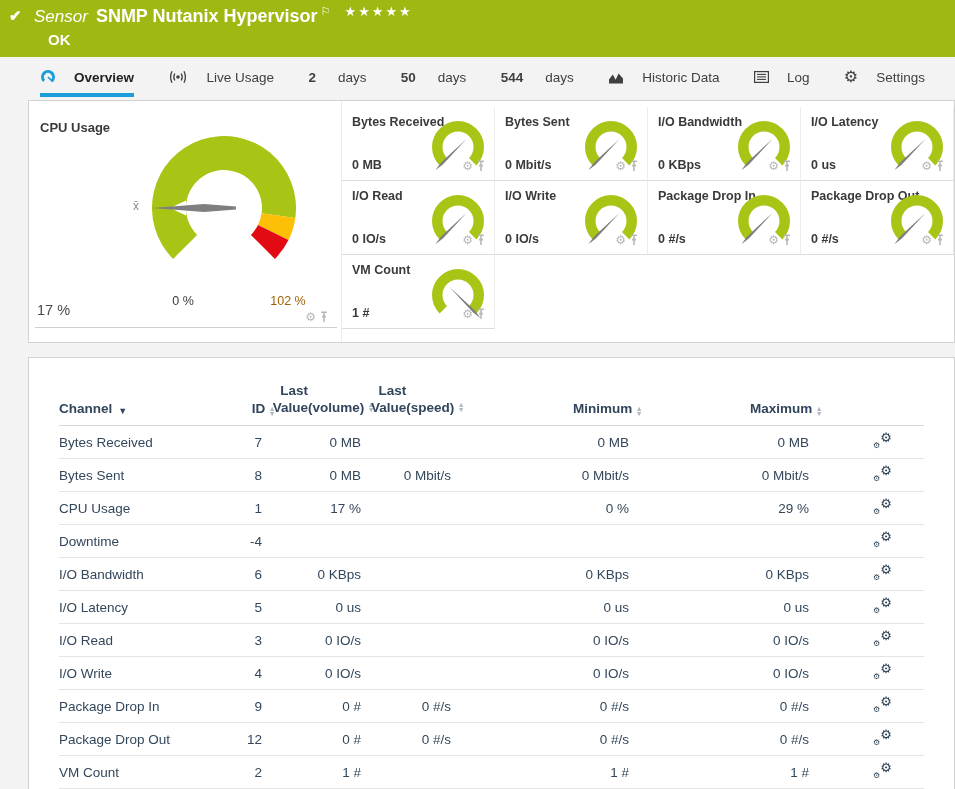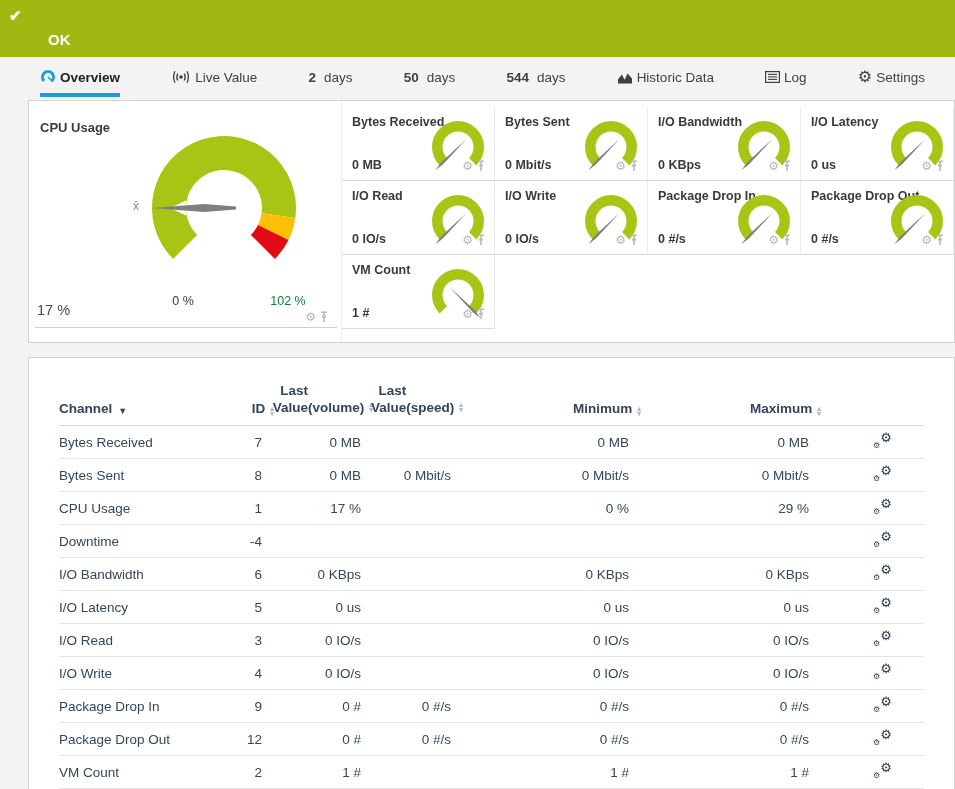--- a/index.html
+++ b/index.html
@@ -17,39 +17,39 @@
   .kind { font-style:italic; font-size:17px; margin-right:8px; }
   .sensor-title { font-size:18px; font-weight:bold; }
   .flag { font-size:11px; vertical-align:super; position:relative; top:-7px; margin-left:3px; }
   .stars { font-size:13px; letter-spacing:2px; margin-left:14px; position:relative; top:-6px; }
   .status-ok { position:absolute; left:48px; top:31px; font-size:15px; font-weight:bold; }
 
   
   .tabs { position:absolute; top:57px; left:0; right:0; height:40px;
           display:flex; align-items:stretch; justify-content:space-between;
           padding:0 30px 0 40px; font-size:13.5px; color:#3f3f3f; }
-  .tab { display:flex; align-items:center; gap:4px; cursor:pointer; border-bottom:4px solid transparent; padding-top:4px; }
+  .tab { display:flex; align-items:center; gap:18px; cursor:pointer; border-bottom:4px solid transparent; padding-top:4px; }
   .tab.active { font-weight:bold; color:#222; border-bottom:4px solid #1b9dd9; }
   .tab .num { font-weight:bold; margin-right:4px; }
   .tab svg { display:block; }
   .tab .gear-glyph { font-size:16px; line-height:16px; color:#3f3f3f; }
 
   
   .panel { position:absolute; left:28px; width:927px; background:#fff; border:1px solid #d2d2d2; }
   .panel1 { top:100px; height:243px; display:flex; }
   .panel2 { top:357px; height:440px; border-bottom:none; padding:24px 0 0 30px; }
 
   
   .cpu-cell { width:312px; position:relative; flex:none; }
   .cpu-title { position:absolute; left:11px; top:19px; font-size:13px; font-weight:bold; color:#3a3a3a; }
   .cpu-svg { position:absolute; left:120px; top:32px; }
   .cpu-needle-g { transform-box:view-box; transform-origin:75px 75px; transform:rotate(var(--deg,180deg)); }
   .avg-marker { position:absolute; left:104px; top:98px; font-size:12px; color:#8a8a8a; }
   .cpu-min { position:absolute; left:133px; top:193px; width:42px; text-align:center; font-size:12.5px; color:#3a3a3a; }
-  .cpu-max { position:absolute; left:232px; top:193px; width:54px; text-align:center; font-size:12.5px; color:#15803d; }
+  .cpu-max { position:absolute; left:232px; top:193px; width:54px; text-align:center; font-size:12.5px; color:#a16207; }
   .cpu-value { position:absolute; left:8px; top:201px; font-size:14.5px; color:#4a4a4a; }
   .cpu-underline { position:absolute; left:6px; right:4px; bottom:14px; border-bottom:1px solid #cfcfcf; }
   .cell-icons { position:absolute; display:flex; align-items:center; gap:3px; color:#b8b8b8; }
   .cpu-cell .cell-icons { right:12px; bottom:19px; }
   .cell-icons .gear-sm { font-size:12px; line-height:12px; }
 
   
   .mini-grid { flex:1; display:grid; grid-template-columns:repeat(4,1fr); grid-auto-rows:74px; padding-top:6px; border-left:1px solid #ececec; }
   .mini-cell { position:relative; border-bottom:1px solid #dcdcdc; border-right:1px solid #ececec; }
   .mini-cell.filler { border:none; }
@@ -78,40 +78,46 @@
   .td.iconcell { padding-right:4px; }
   .chset { position:relative; display:inline-block; width:20px; height:17px; color:#2e4154; cursor:pointer; }
   .chset .g-big { position:absolute; right:0; top:-2px; font-size:13px; }
   .chset .g-sm { position:absolute; left:1px; bottom:-1px; font-size:8px; }
 </style>
 </head>
 <body>
 
 <div class="topbar" style="background-color: rgb(162, 184, 18);">
   <span class="check">✔</span>
+  <div class="title-line">
+    <span class="kind">Sensor</span>
+    <span class="sensor-title">SNMP Nutanix Hypervisor</span>
+    <span class="flag">⚐</span>
+    <span class="stars">★★★★★</span>
+  </div>
   <div class="status-ok">OK</div>
 </div>
 
 <div class="tabs">
   <div class="tab active" style="border-bottom-color: rgb(27, 157, 217);">
     <svg width="16" height="16" viewBox="0 0 16 16">
       <path fill="#1b9dd9" d="M3.05,12.95 A7,7 0 1 1 12.95,12.95 L10.83,10.83 A4,4 0 1 0 5.17,10.83 Z"></path>
       <line x1="8" y1="8" x2="12.6" y2="12.6" stroke="#1b9dd9" stroke-width="1.6"></line>
     </svg>
     <span>Overview</span>
   </div>
   <div class="tab">
     <svg width="20" height="14" viewBox="0 0 20 14">
       <circle cx="10" cy="7" r="1.8" fill="#3f3f3f"></circle>
       <path d="M6.8,3.5 Q4.8,7 6.8,10.5" fill="none" stroke="#3f3f3f" stroke-width="1.3"></path>
       <path d="M13.2,3.5 Q15.2,7 13.2,10.5" fill="none" stroke="#3f3f3f" stroke-width="1.3"></path>
       <path d="M4,1.3 Q1.2,7 4,12.7" fill="none" stroke="#3f3f3f" stroke-width="1.3"></path>
       <path d="M16,1.3 Q18.8,7 16,12.7" fill="none" stroke="#3f3f3f" stroke-width="1.3"></path>
     </svg>
-    <span>Live Value</span>
+    <span>Live Usage</span>
   </div>
   <div class="tab">
     <span class="num">2</span>
     <span>days</span>
   </div>
   <div class="tab">
     <span class="num">50</span>
     <span>days</span>
   </div>
   <div class="tab">

